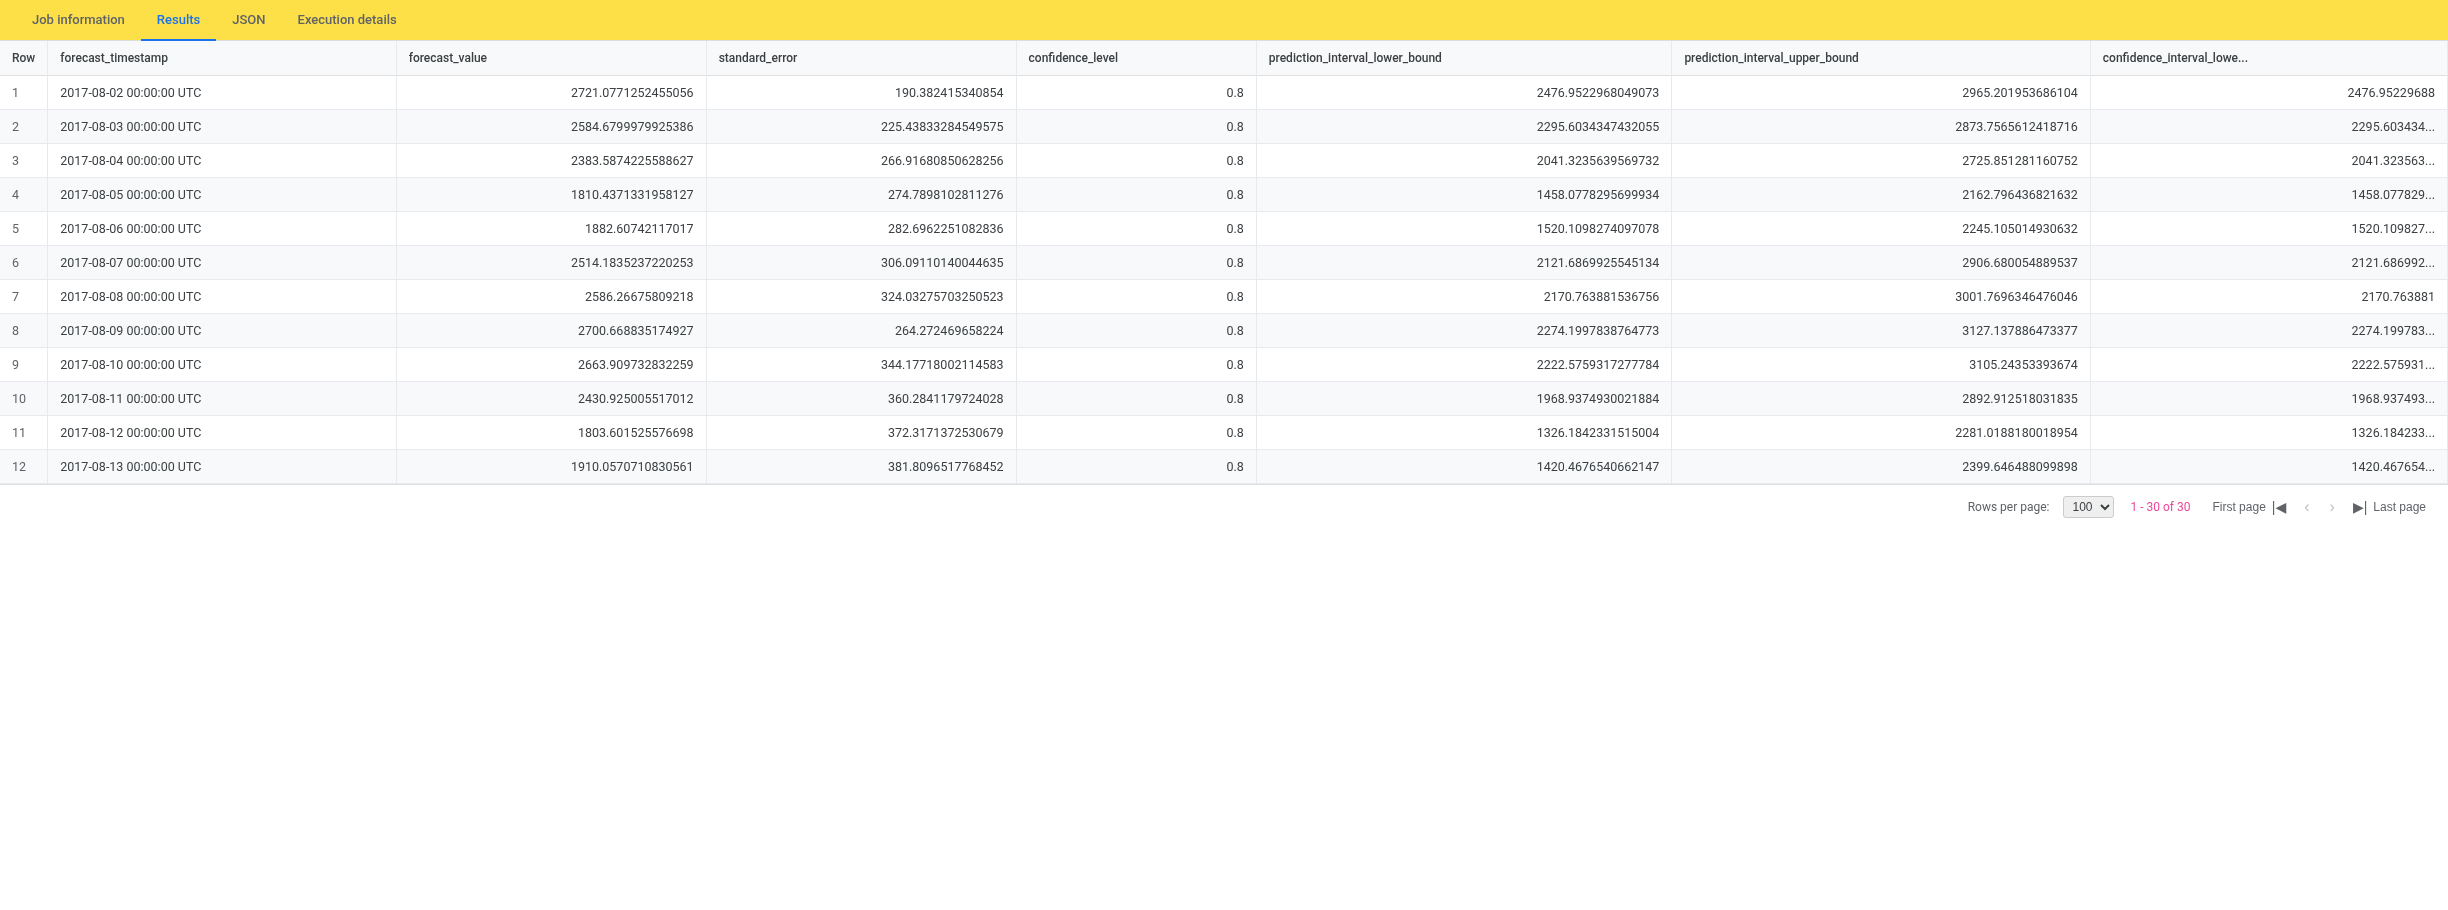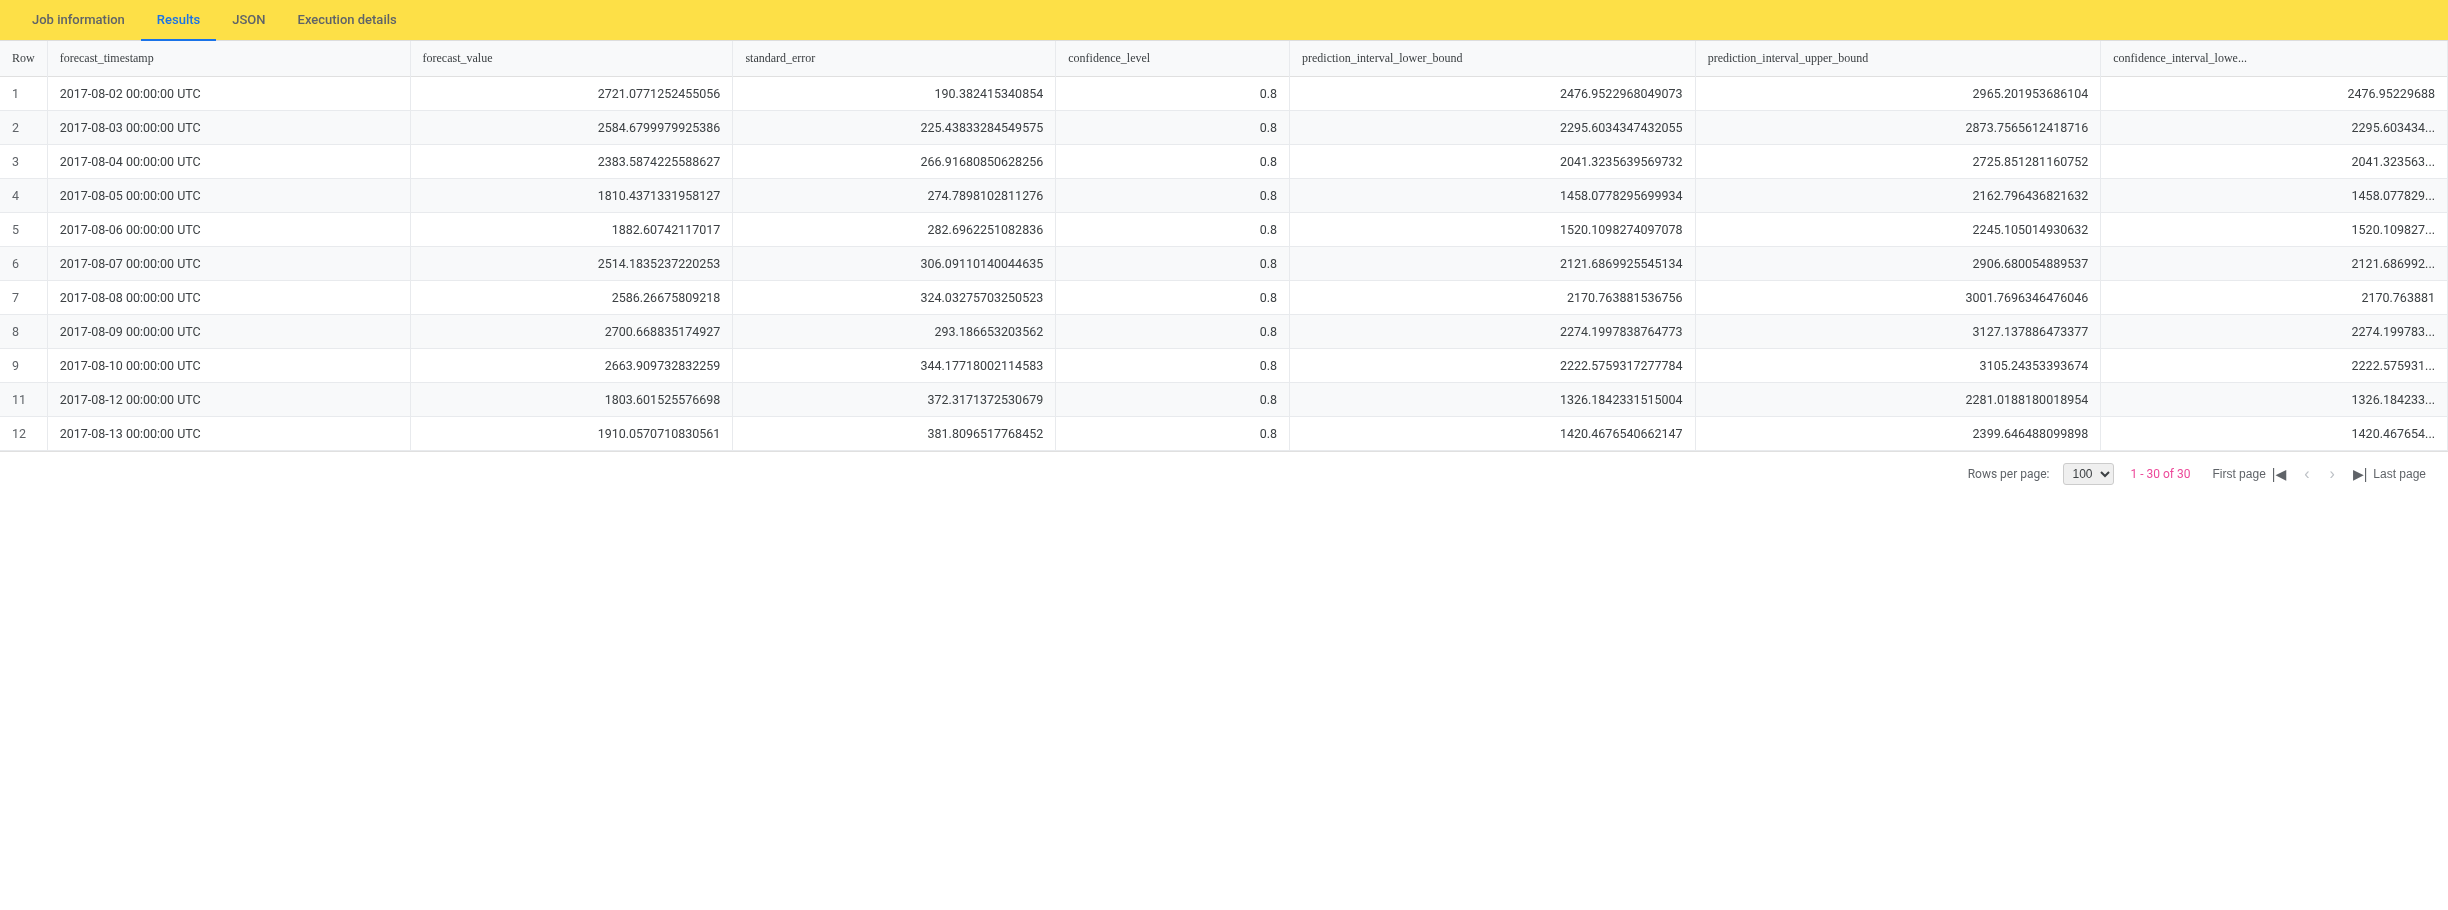--- a/index.html
+++ b/index.html
@@ -42,21 +42,20 @@
       border-bottom: 1px solid #e0e0e0;
     }
     thead th {
       padding: 10px 12px;
       text-align: left;
       font-weight: 500;
       color: #3c4043;
       white-space: nowrap;
       border-right: 1px solid #e8eaed;
       font-size: 12px;
-      font-family: Liberation Serif, serif;
     }
     thead th:first-child {
       width: 40px;
       min-width: 40px;
     }
     tbody tr {
       border-bottom: 1px solid #e8eaed;
     }
     tbody tr:nth-child(even) {
       background: #f8f9fa;
@@ -242,35 +241,45 @@
           <td class="td-num">324.03275703250523</td>
           <td class="td-num">0.8</td>
           <td class="td-num">2170.763881536756</td>
           <td class="td-num">3001.7696346476046</td>
           <td class="td-num">2170.763881</td>
         </tr>
         <tr>
           <td>8</td>
           <td>2017-08-09 00:00:00 UTC</td>
           <td class="td-num">2700.668835174927</td>
-          <td class="td-num">293.186653203562</td>
+          <td class="td-num">264.272469658224</td>
           <td class="td-num">0.8</td>
           <td class="td-num">2274.1997838764773</td>
           <td class="td-num">3127.137886473377</td>
           <td class="td-num">2274.199783...</td>
         </tr>
         <tr>
           <td>9</td>
           <td>2017-08-10 00:00:00 UTC</td>
           <td class="td-num">2663.909732832259</td>
           <td class="td-num">344.17718002114583</td>
           <td class="td-num">0.8</td>
           <td class="td-num">2222.5759317277784</td>
           <td class="td-num">3105.24353393674</td>
           <td class="td-num">2222.575931...</td>
+        </tr>
+        <tr>
+          <td>10</td>
+          <td>2017-08-11 00:00:00 UTC</td>
+          <td class="td-num">2430.925005517012</td>
+          <td class="td-num">360.2841179724028</td>
+          <td class="td-num">0.8</td>
+          <td class="td-num">1968.9374930021884</td>
+          <td class="td-num">2892.912518031835</td>
+          <td class="td-num">1968.937493...</td>
         </tr>
         <tr>
           <td>11</td>
           <td>2017-08-12 00:00:00 UTC</td>
           <td class="td-num">1803.601525576698</td>
           <td class="td-num">372.3171372530679</td>
           <td class="td-num">0.8</td>
           <td class="td-num">1326.1842331515004</td>
           <td class="td-num">2281.0188180018954</td>
           <td class="td-num">1326.184233...</td>

